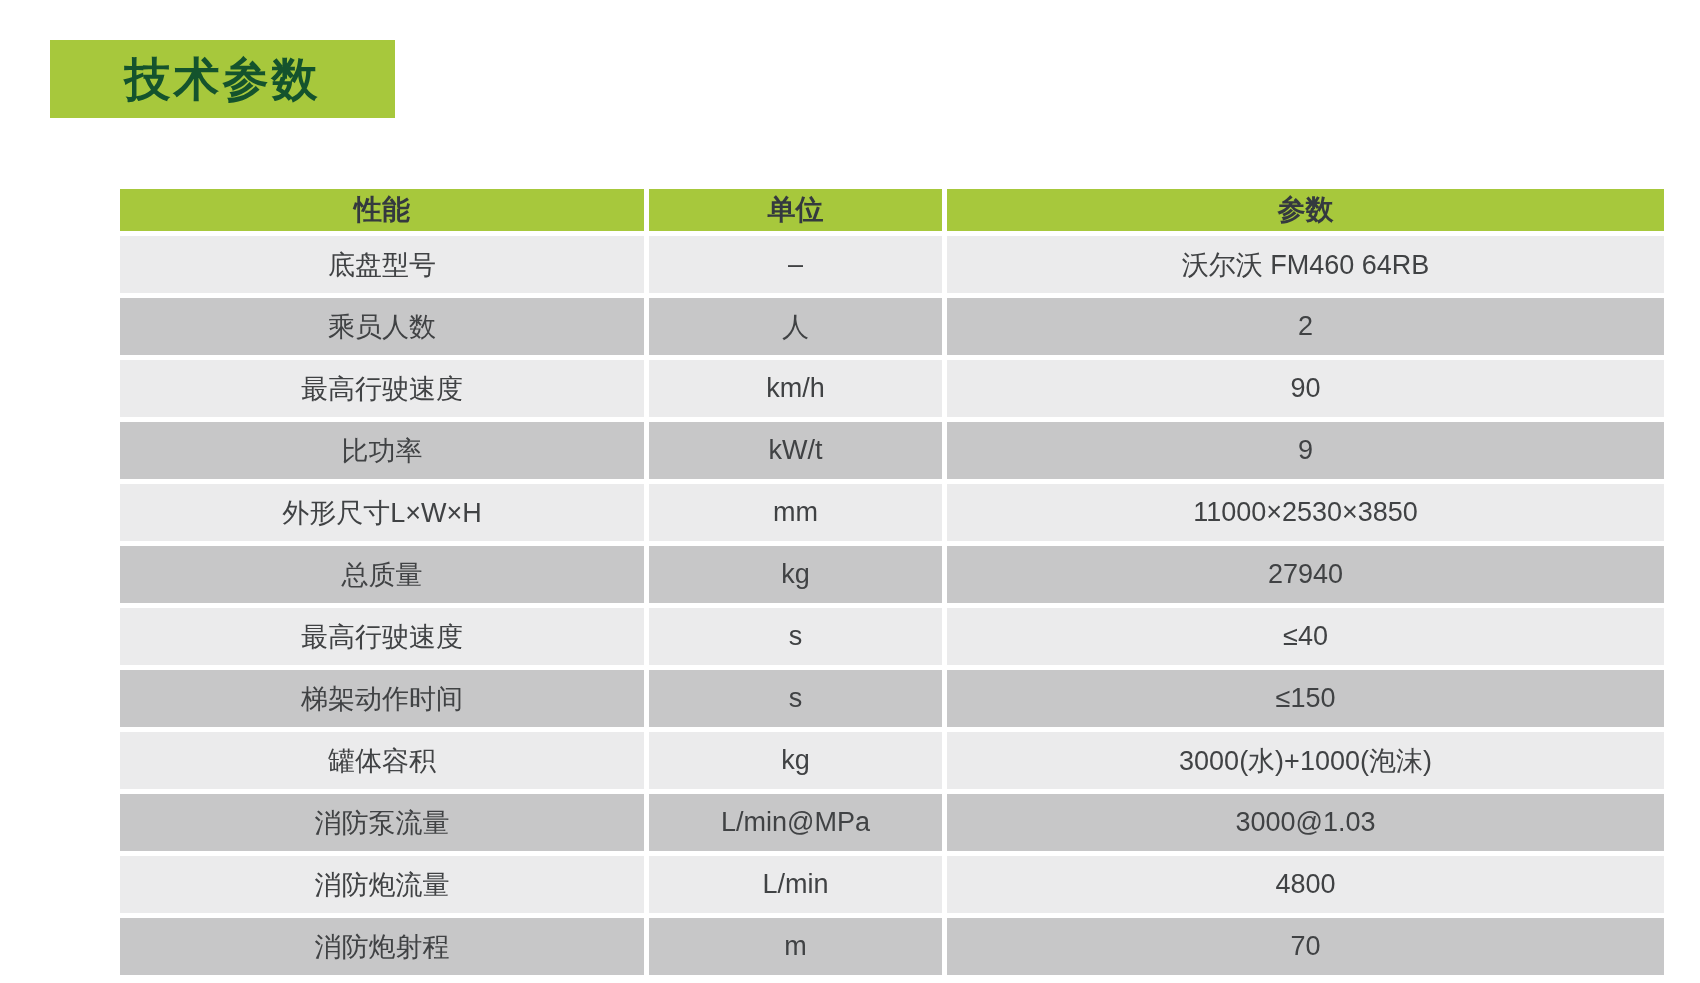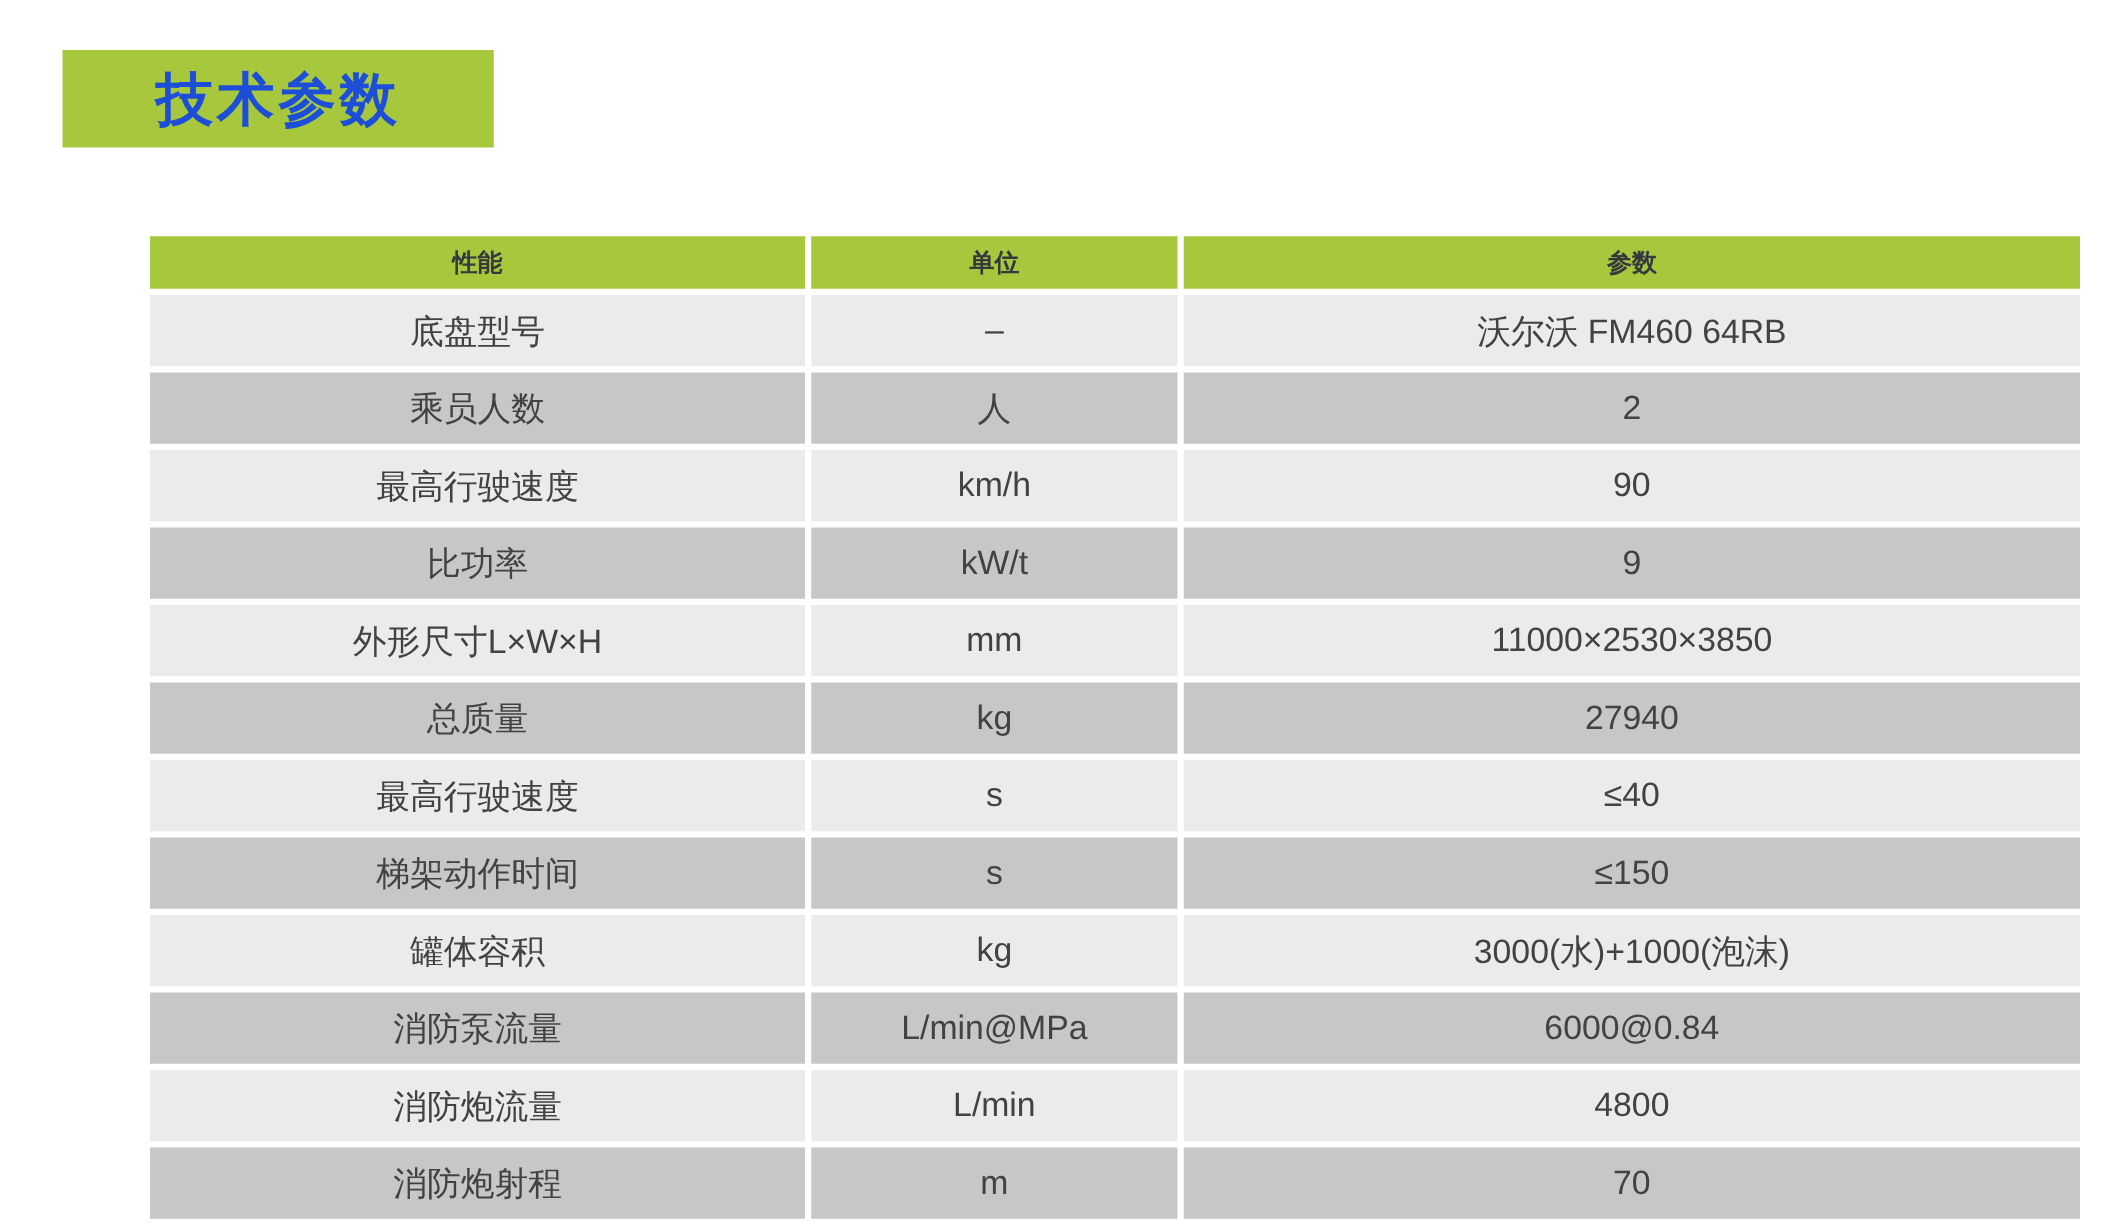--- a/index.html
+++ b/index.html
@@ -23,41 +23,41 @@
     left: 50px;
     top: 40px;
     width: 345px;
     height: 78px;
     background: #a7c83c;
     display: flex;
     align-items: center;
     justify-content: center;
   }
   .title-badge .title-text {
-    color: #1d4ed8;
+    color: #14532d;
     font-weight: bold;
     font-size: 46px;
     letter-spacing: 3px;
     line-height: 1;
   }
   table.spec-table {
     position: absolute;
     left: 115px;
     top: 184px;
     border-collapse: separate;
     border-spacing: 5px;
     table-layout: fixed;
   }
   .col-perf  { width: 524px; }
   .col-unit  { width: 293px; }
   .col-value { width: 717px; }
   table.spec-table th {
     background: #a7c83c;
     color: #34393f;
-    font-size: 20px;
+    font-size: 28px;
     font-weight: bold;
     height: 42px;
     text-align: center;
     padding: 0;
   }
   table.spec-table td {
     font-size: 27px;
     color: #404244;
     text-align: center;
     vertical-align: middle;
@@ -132,21 +132,21 @@
         <td>≤150</td>
       </tr>
       <tr>
         <td>罐体容积</td>
         <td>kg</td>
         <td>3000(水)+1000(泡沫)</td>
       </tr>
       <tr>
         <td>消防泵流量</td>
         <td>L/min@MPa</td>
-        <td>6000@0.84</td>
+        <td>3000@1.03</td>
       </tr>
       <tr>
         <td>消防炮流量</td>
         <td>L/min</td>
         <td>4800</td>
       </tr>
       <tr>
         <td>消防炮射程</td>
         <td>m</td>
         <td>70</td>

